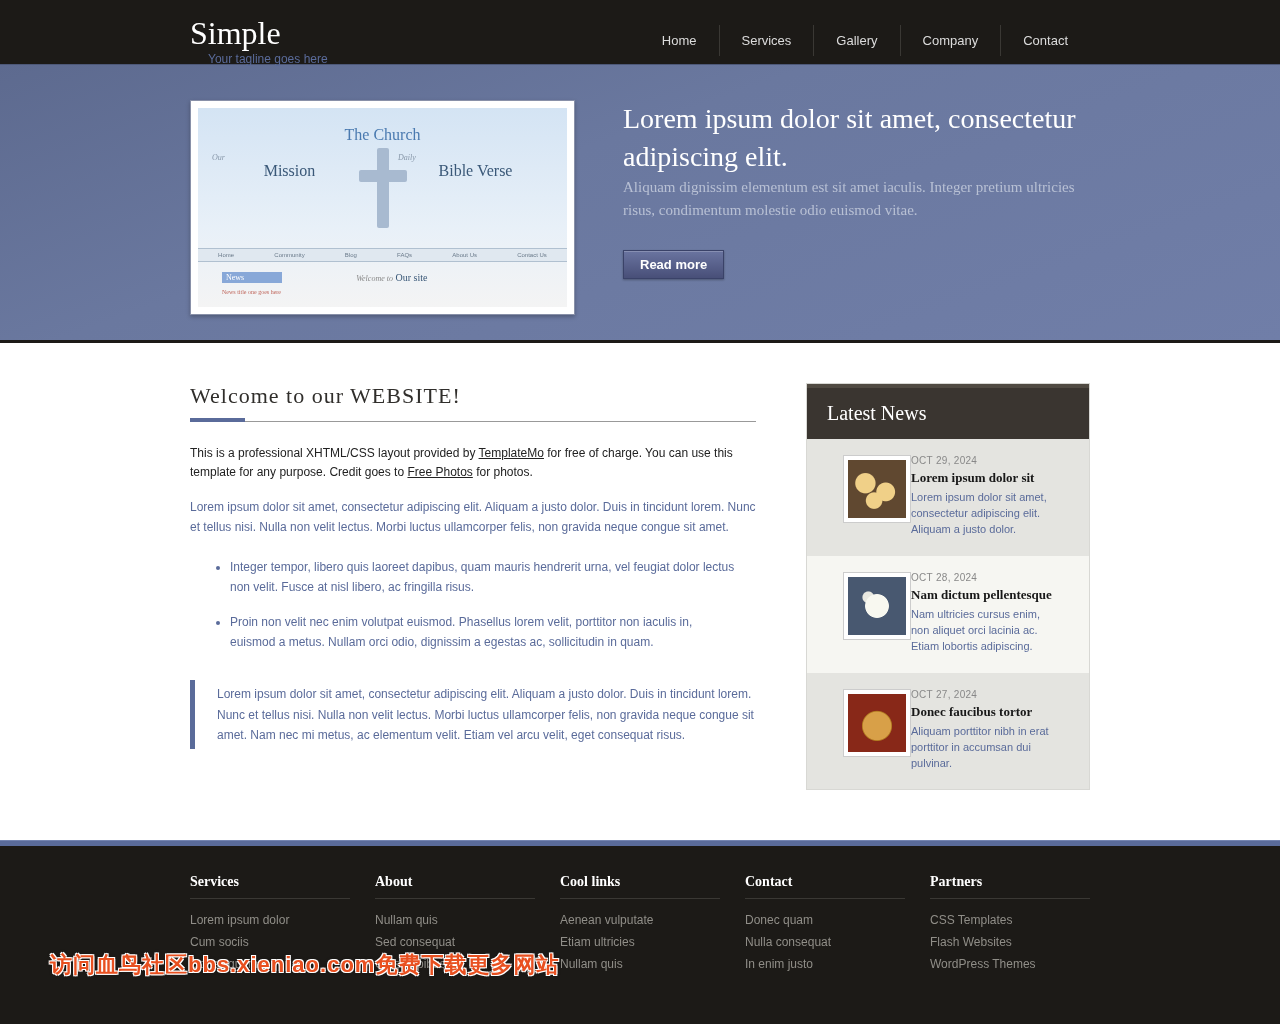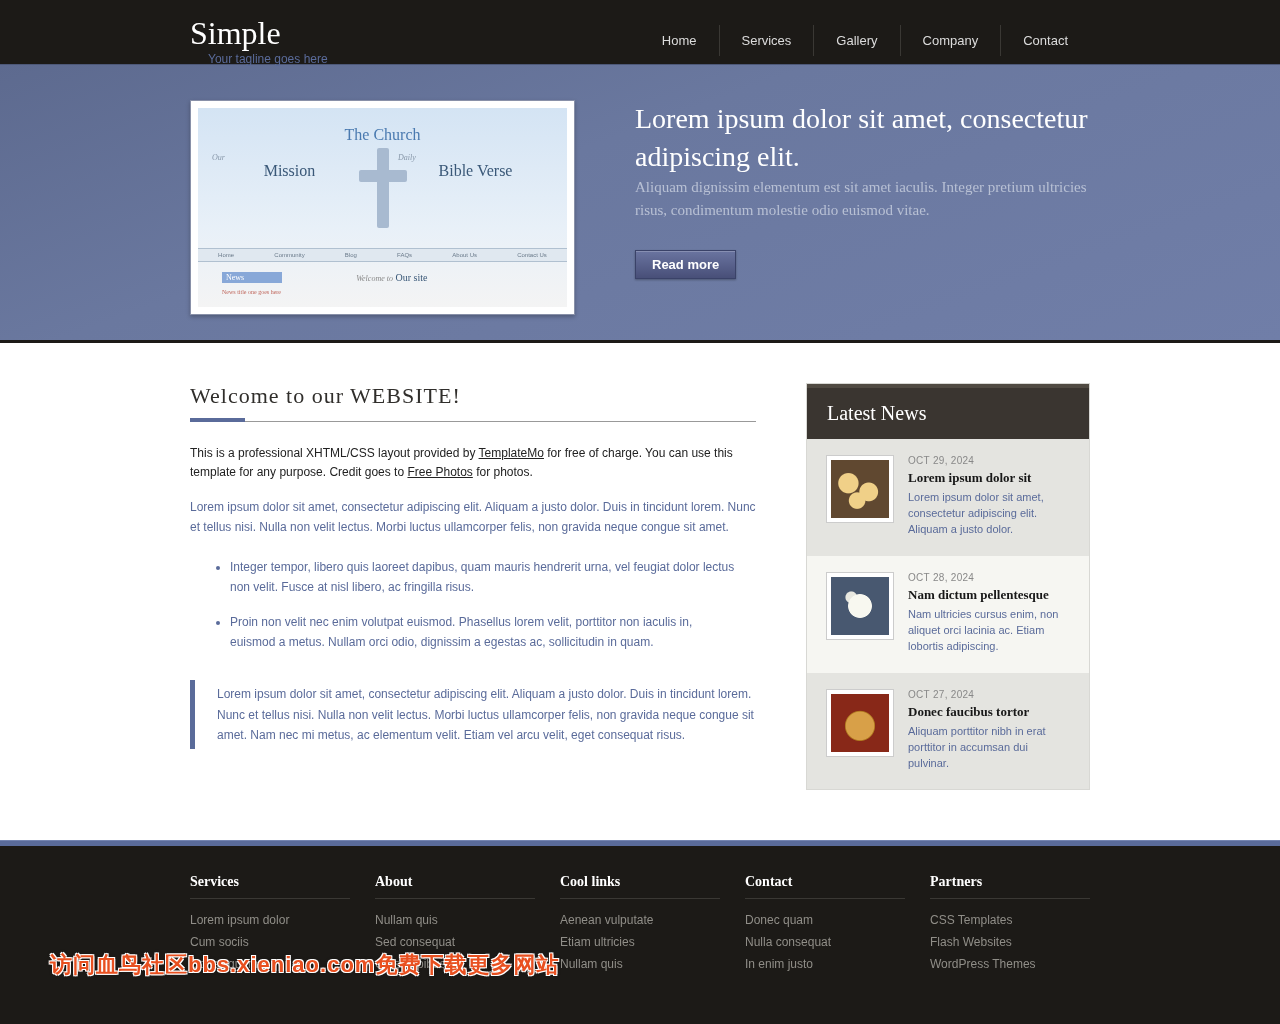--- a/index.html
+++ b/index.html
@@ -11,21 +11,21 @@
 .header-inner { width: 900px; margin: 0 auto; display: flex; justify-content: space-between; align-items: center; height: 80px; }
 .logo { color: #fff; }
 .logo-title { font-size: 32px; font-weight: normal; font-family: Georgia, serif; }
 .logo-tagline { font-size: 12px; color: #5a6b9a; margin-left: 18px; font-family: Arial, sans-serif; }
 .nav { display: flex; gap: 0; font-family: Arial, sans-serif; }
 .nav a { color: #dcdcdc; font-size: 13px; padding: 8px 22px; border-left: 1px solid #3a3834; }
 .nav a:first-child { border-left: none; }
 
 
 .hero { background: linear-gradient(160deg,#5d6a8f 0%,#6a789f 40%,#707ea8 100%); padding: 35px 0 25px; border-top: 1px solid #4d5878; border-bottom: 3px solid #1c1a17; }
-.hero-inner { width: 900px; margin: 0 auto; display: flex; gap: 60px; }
+.hero-inner { width: 900px; margin: 0 auto; display: flex; gap: 48px; }
 .hero-img-wrap { background: #fff; padding: 7px; border: 1px solid #8890a8; box-shadow: 0 2px 4px rgba(0,0,0,.25); width: 385px; height: 215px; flex-shrink: 0; }
 .hero-img { width: 100%; height: 100%; background: linear-gradient(#d4e4f4 0%, #e8f0f8 60%, #f4f4f4 100%); position: relative; overflow: hidden; }
 .hero-img-title { position: absolute; top: 18px; left: 50%; transform: translateX(-50%); color: #4a7ab0; font-size: 16px; font-family: Georgia, serif; }
 .hero-img-col { position: absolute; top: 45px; width: 42%; font-size: 9px; color: #5a7a9a; }
 .hero-img-col.left { left: 14px; }
 .hero-img-col.right { right: 14px; }
 .hero-img-col .small { font-size: 8px; font-style: italic; color: #8898aa; }
 .hero-img-col .big { font-size: 16px; color: #3a5878; font-family: Georgia, serif; text-align: center; }
 .hero-img-cross { position:absolute; left:50%; top:40px; transform:translateX(-50%); width:48px; height:80px; }
 .hero-img-cross::before { content:''; position:absolute; left:18px; top:0; width:12px; height:80px; background:#a8bad0; border-radius:2px; }
@@ -52,21 +52,21 @@
 .intro { font-family: Arial, sans-serif; font-size: 12px; color: #222; line-height: 1.6; margin-bottom: 16px; }
 .intro a { color: #222; text-decoration: underline; }
 .para { font-family: Arial, sans-serif; font-size: 12px; color: #5a6b9a; line-height: 1.6; margin-bottom: 20px; }
 .bullets { list-style: disc; margin: 18px 0 28px 40px; font-family: Arial, sans-serif; font-size: 12px; color: #5a6b9a; line-height: 1.7; }
 .bullets li { margin-bottom: 14px; padding-right: 18px; }
 .quote { border-left: 5px solid #5a6b9a; padding: 4px 0 4px 22px; font-family: Arial, sans-serif; font-size: 12px; color: #5a6b9a; line-height: 1.7; }
 
 
 .sidebar { width: 284px; border: 1px solid #d8d8d4; }
 .sidebar-header { background: #3a3530; color: #fff; font-size: 20px; padding: 14px 20px; font-family: Georgia, serif; border-top: 4px solid #504a42; }
-.news-item { padding: 16px 19px 18px; display: flex; gap: 14px; }
+.news-item { padding: 16px 36px 18px; display: flex; }
 .news-item:nth-child(odd) { background: #e4e4e0; }
 .news-item:nth-child(even) { background: #f6f6f2; }
 .news-thumb { width: 68px; height: 68px; background: #fff; padding: 4px; border: 1px solid #ccc; flex-shrink: 0; }
 .news-thumb-inner { width: 100%; height: 100%; background: #888; }
 .thumb1 { background: radial-gradient(circle at 30% 40%, #f0d088 18%, transparent 20%), radial-gradient(circle at 65% 55%, #f0d088 18%, transparent 20%), radial-gradient(circle at 45% 70%, #f0d088 15%, transparent 17%), #604830; }
 .thumb2 { background: radial-gradient(circle at 50% 50%, #f8f8f0 28%, transparent 30%), radial-gradient(circle at 35% 35%, #e8e8e0 10%, transparent 12%), #485870; }
 .thumb3 { background: radial-gradient(circle at 50% 55%, #d8a048 32%, #b07820 34%, #882818 36%), #701810; }
 .news-body { flex: 1; font-family: Arial, sans-serif; }
 .news-date { font-size: 10px; color: #888; text-transform: uppercase; letter-spacing: .3px; margin-bottom: 4px; }
 .news-title { font-size: 13px; font-weight: bold; color: #181818; margin-bottom: 4px; font-family: Georgia, serif; }

